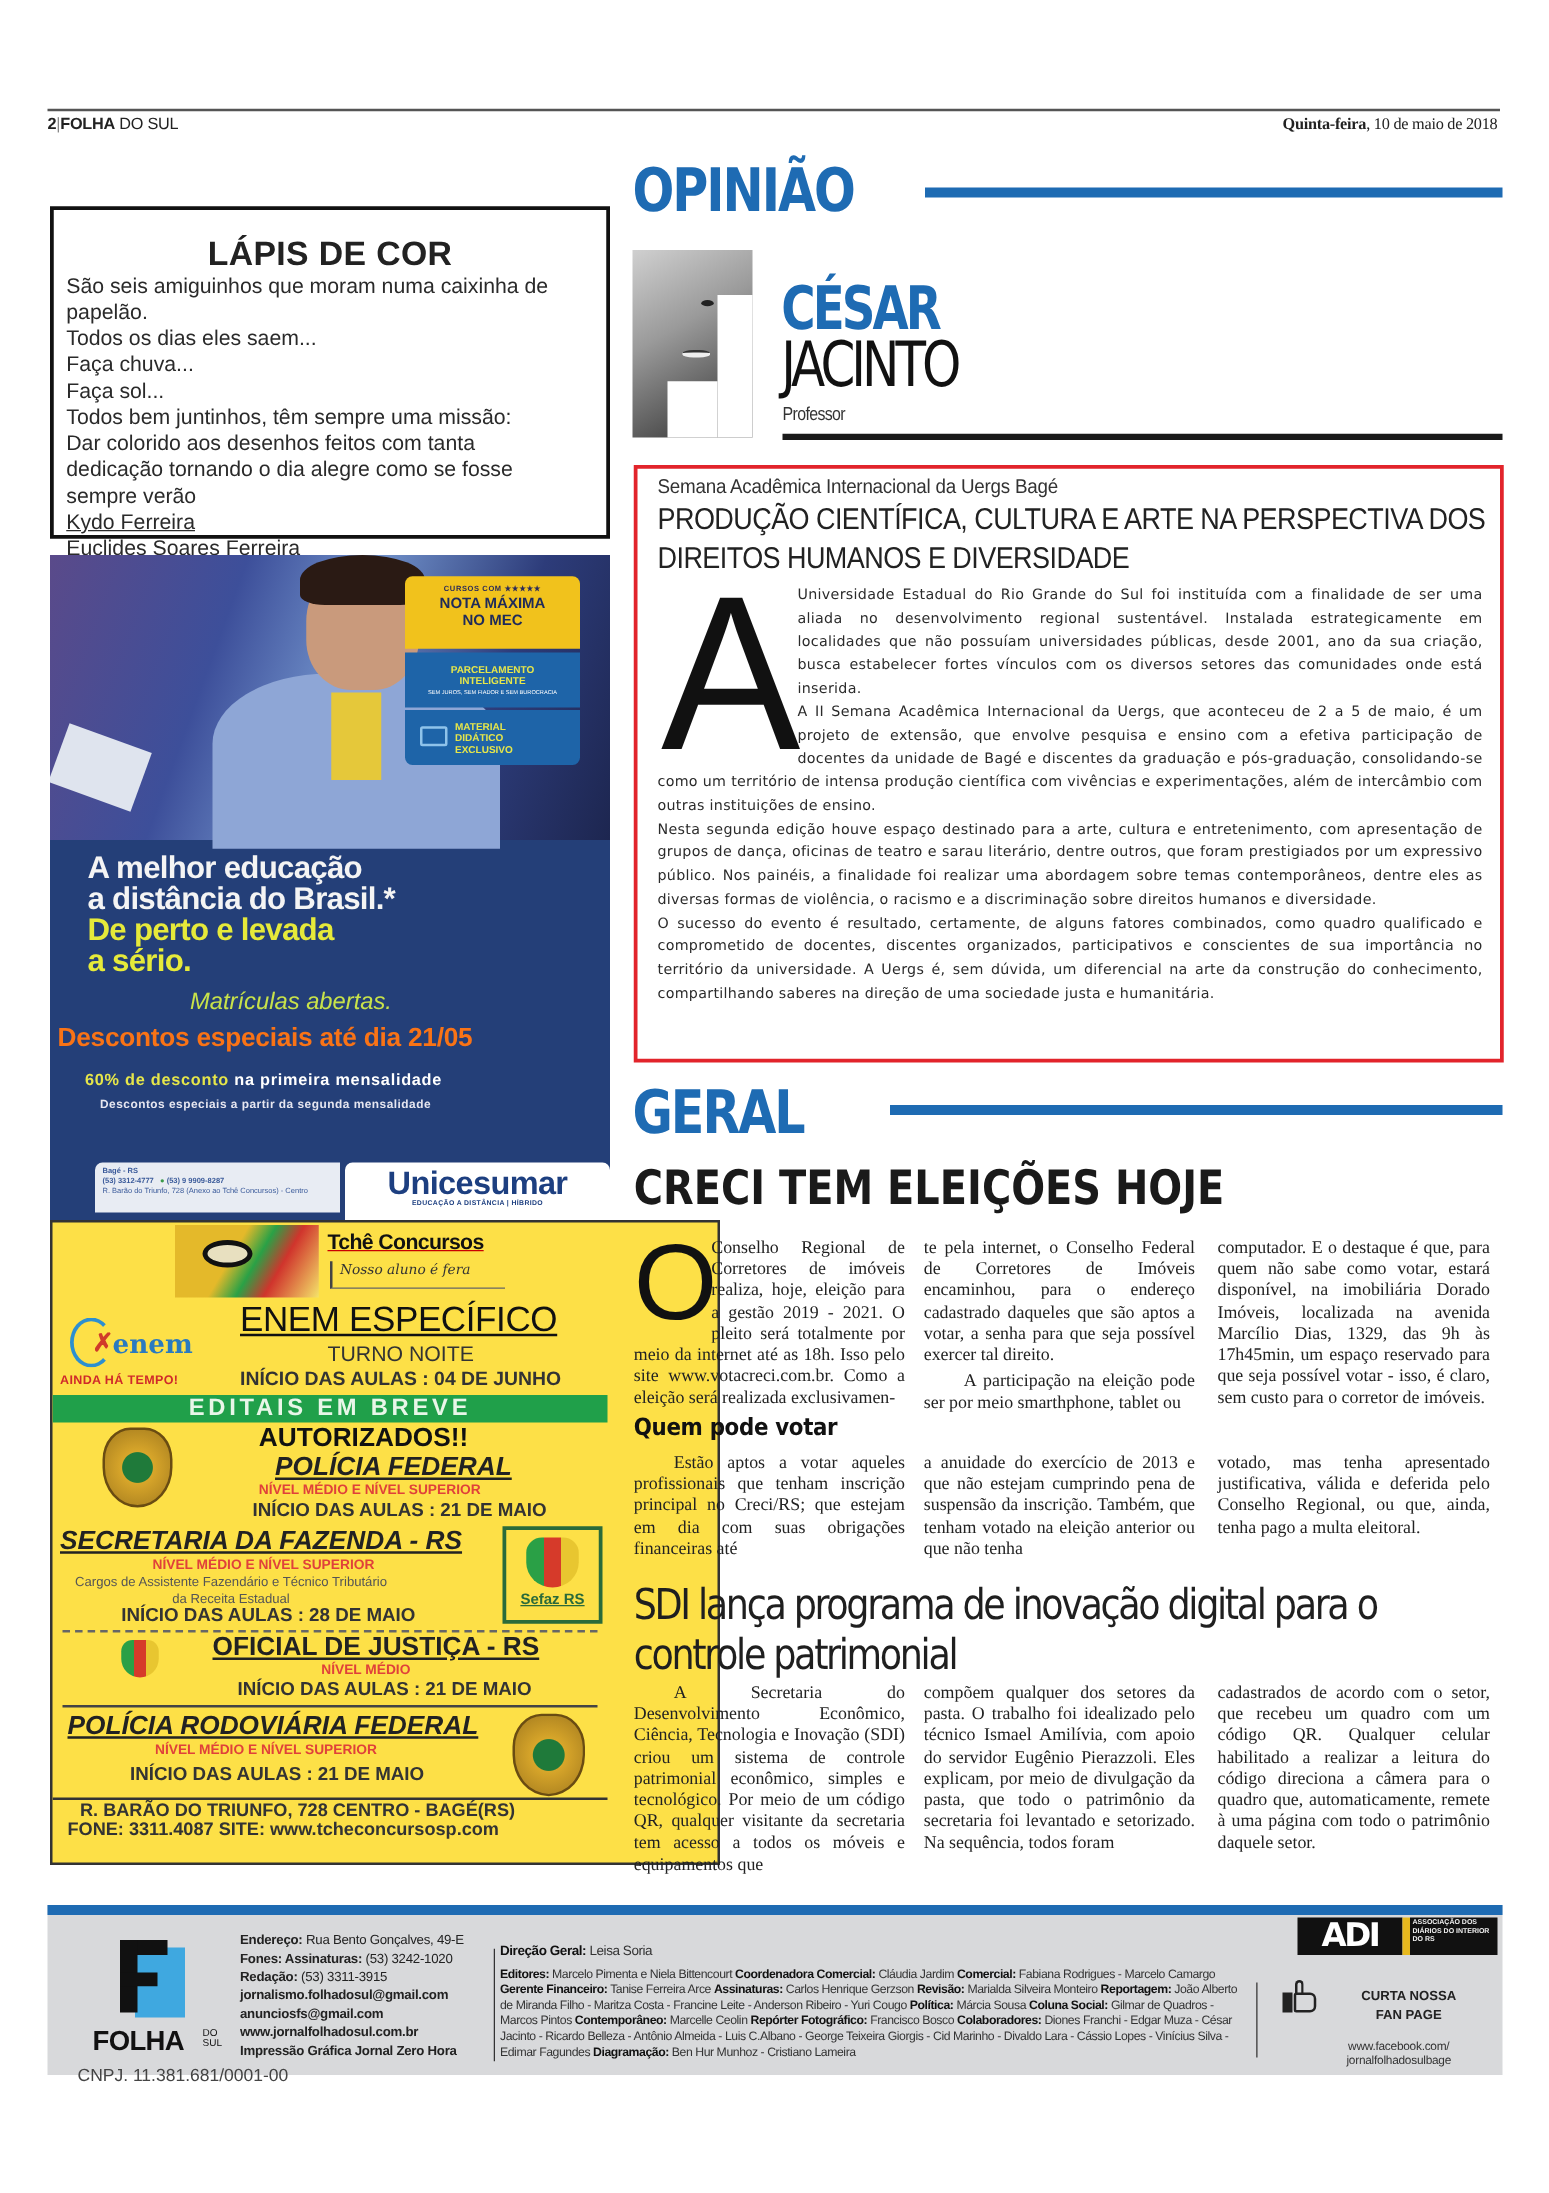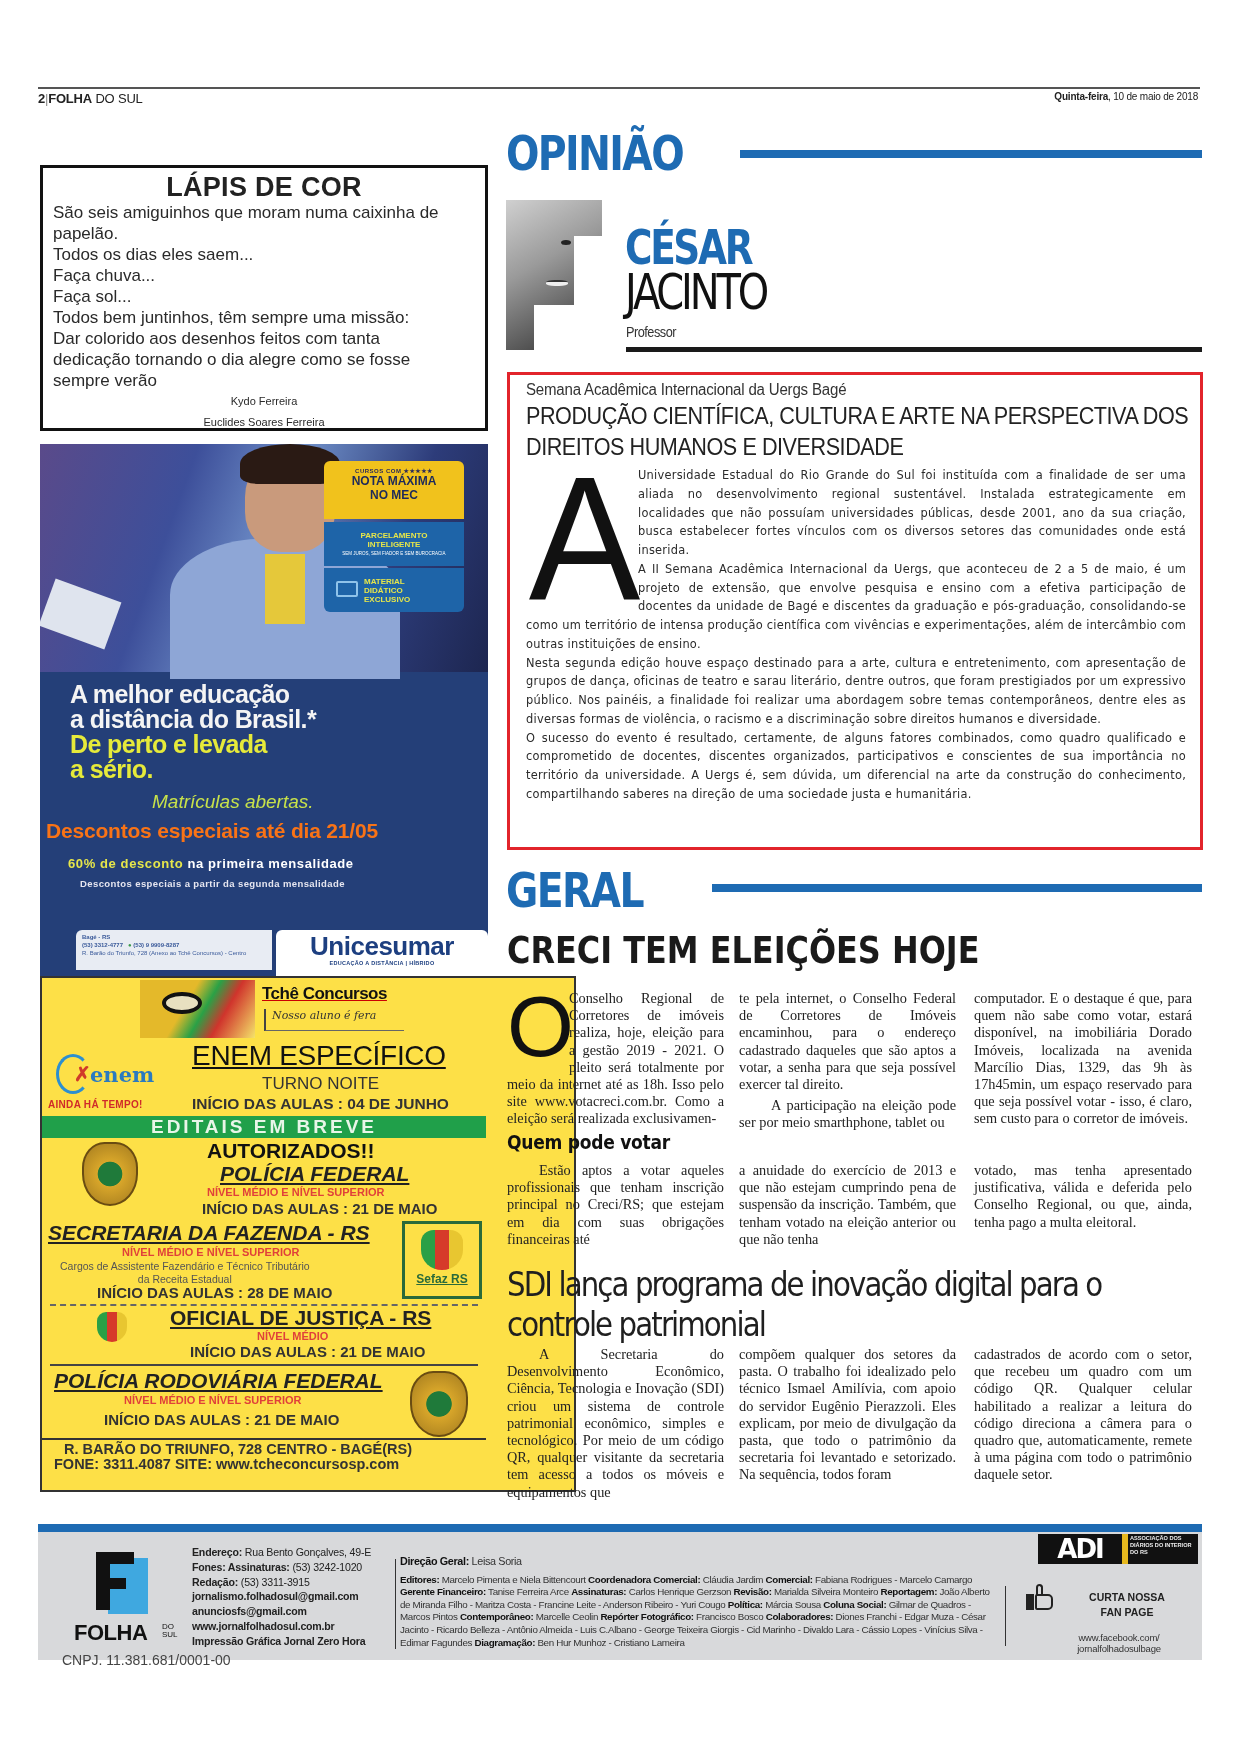--- a/index.html
+++ b/index.html
@@ -4,28 +4,28 @@
 <style>
   * { box-sizing: border-box; margin: 0; padding: 0; }
   html, body { width: 1239px; height: 1754px; background: #ffffff; overflow: hidden; }
   body { position: relative; font-family: "Liberation Sans", sans-serif; color: #1a1a1a; }
 
   
   .topline { position: absolute; left: 38px; top: 87px; width: 1162px; height: 2px; background: #555; }
   .folio { position: absolute; left: 38px; top: 91px; font-family: "Liberation Sans", sans-serif; font-size: 13px; color: #222; letter-spacing: -0.2px; }
   .folio b { font-weight: bold; }
   .folio .light { font-weight: normal; }
-  .dateline { position: absolute; right: 41px; top: 91px; font-size: 10px; color: #222; letter-spacing: -0.2px; }
+  .dateline { position: absolute; right: 41px; top: 91px; font-size: 13px; color: #222; letter-spacing: -0.2px; font-family: Liberation Serif, serif; }
   .dateline b { font-weight: bold; }
 
   
-  .poem { position: absolute; left: 40px; top: 165px; width: 448px; height: 266px; border: 3px solid #111; padding: 4px 10px 0 10px; }
+  .poem { position: absolute; left: 40px; top: 165px; width: 448px; height: 266px; border: 3px solid #111; padding: 20px 10px 0 10px; }
   .poem h2 { text-align: center; font-size: 27px; font-weight: bold; color: #222; line-height: 30px; letter-spacing: 0.3px; }
   .poem .lines div { font-size: 17px; line-height: 21px; color: #2a2a2a; }
-  .poem .authors { text-align: center; font-size: 11px; line-height: 21px; color: #2a2a2a; }
+  .poem .authors { text-align: left; font-size: 17px; line-height: 21px; color: #2a2a2a; text-decoration: underline; }
 
   
   .ad-uni { position: absolute; left: 40px; top: 444px; width: 448px; height: 533px; background: #243f78; overflow: hidden; }
   .ad-uni .photo { position: absolute; left: 0; top: 0; width: 448px; height: 228px;
     background: linear-gradient(110deg, #5a4a8a 0%, #3d4f9a 30%, #6f8fc8 50%, #2d3c7a 75%, #1d2650 100%); }
   .ad-uni .person-head { position: absolute; left: 205px; top: 8px; width: 90px; height: 100px; border-radius: 45% 45% 40% 40%; background: #c99a7c; }
   .ad-uni .person-hair { position: absolute; left: 200px; top: 0px; width: 100px; height: 40px; border-radius: 50% 50% 20% 20%; background: #2a1a14; }
   .ad-uni .person-body { position: absolute; left: 130px; top: 95px; width: 230px; height: 140px; border-radius: 40% 40% 0 0; background: #8ea6d6; }
   .ad-uni .person-shirt { position: absolute; left: 225px; top: 110px; width: 40px; height: 70px; background: #e5c83a; }
   .ad-uni .tablet { position: absolute; left: 5px; top: 145px; width: 70px; height: 50px; background: #dfe4ee; transform: rotate(20deg); }

